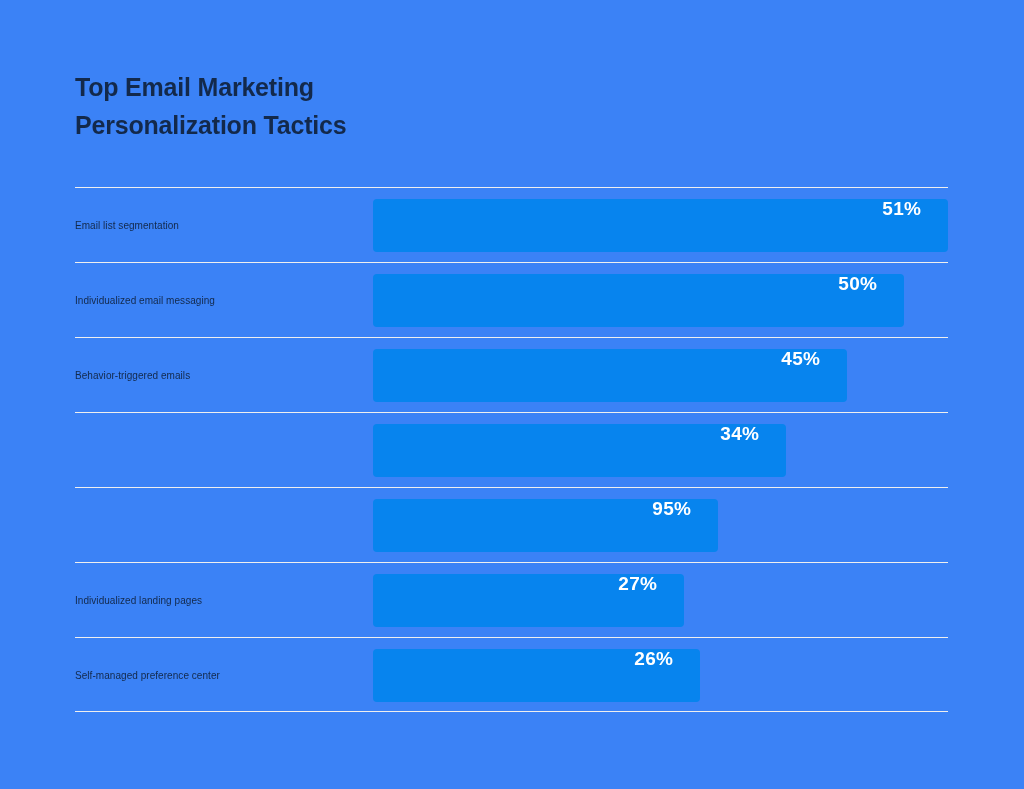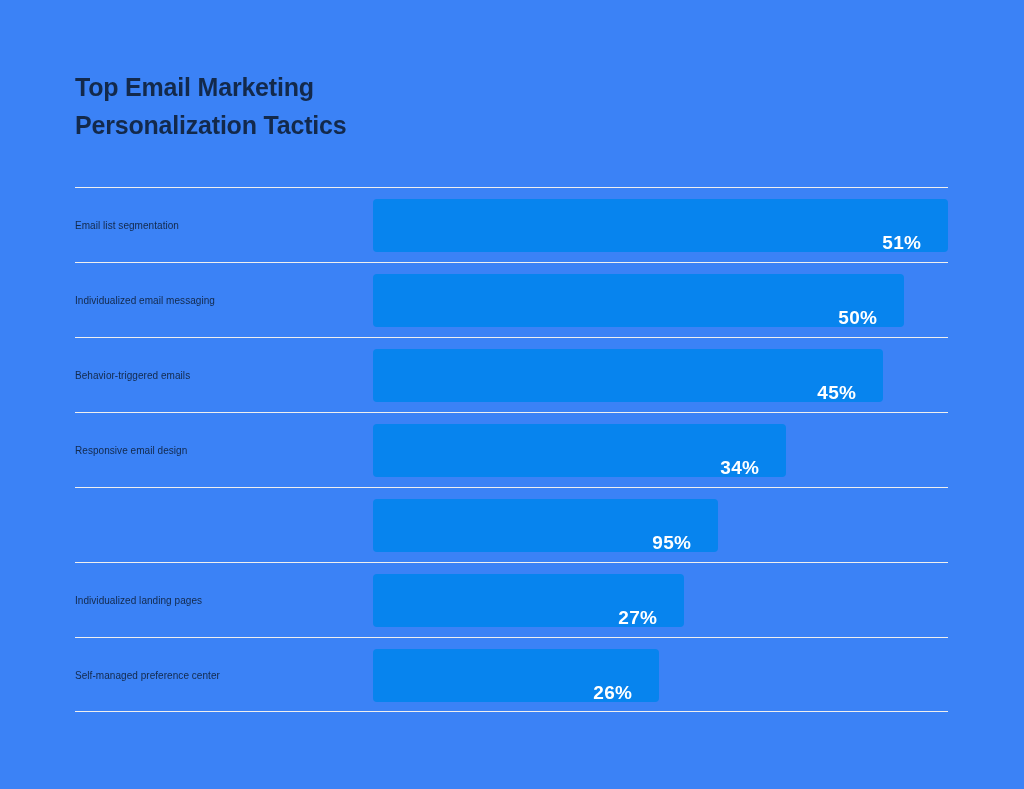--- a/index.html
+++ b/index.html
@@ -67,21 +67,21 @@
     right: 0;
     height: 74px;
     display: flex;
     align-items: center;
   }
   .bar {
     height: 53px;
     background: #0784EE;
     border-radius: 4px;
     display: flex;
-    align-items: flex-end;
+    align-items: flex-start;
     justify-content: flex-end;
     box-sizing: border-box;
     padding-right: 27px;
   }
   .bar-value {
     color: #ffffff;
     font-size: 19px;
     font-weight: bold;
     letter-spacing: 0.2px;
     line-height: 1;
@@ -112,28 +112,27 @@
       <div class="bar-track">
         <div class="bar" style="width:531px">
           <span class="bar-value">50%</span>
         </div>
       </div>
     </div>
 
     <div class="bar-row">
       <div class="row-label">Behavior-triggered emails</div>
       <div class="bar-track">
-        <div class="bar" style="width:510px">
+        <div class="bar" style="width:474px">
           <span class="bar-value">45%</span>
         </div>
       </div>
     </div>
 
     <div class="bar-row">
-      <div class="row-label">Responsive email design</div>
       <div class="bar-track">
         <div class="bar" style="width:413px">
           <span class="bar-value">34%</span>
         </div>
       </div>
     </div>
 
     <div class="bar-row">
       <div class="bar-track">
         <div class="bar" style="width:345px">
@@ -147,20 +146,20 @@
       <div class="bar-track">
         <div class="bar" style="width:311px">
           <span class="bar-value">27%</span>
         </div>
       </div>
     </div>
 
     <div class="bar-row">
       <div class="row-label">Self-managed preference center</div>
       <div class="bar-track">
-        <div class="bar" style="width:286px">
+        <div class="bar" style="width:327px">
           <span class="bar-value">26%</span>
         </div>
       </div>
     </div>
 
   </div>
 </div>
 
 </body></html>

